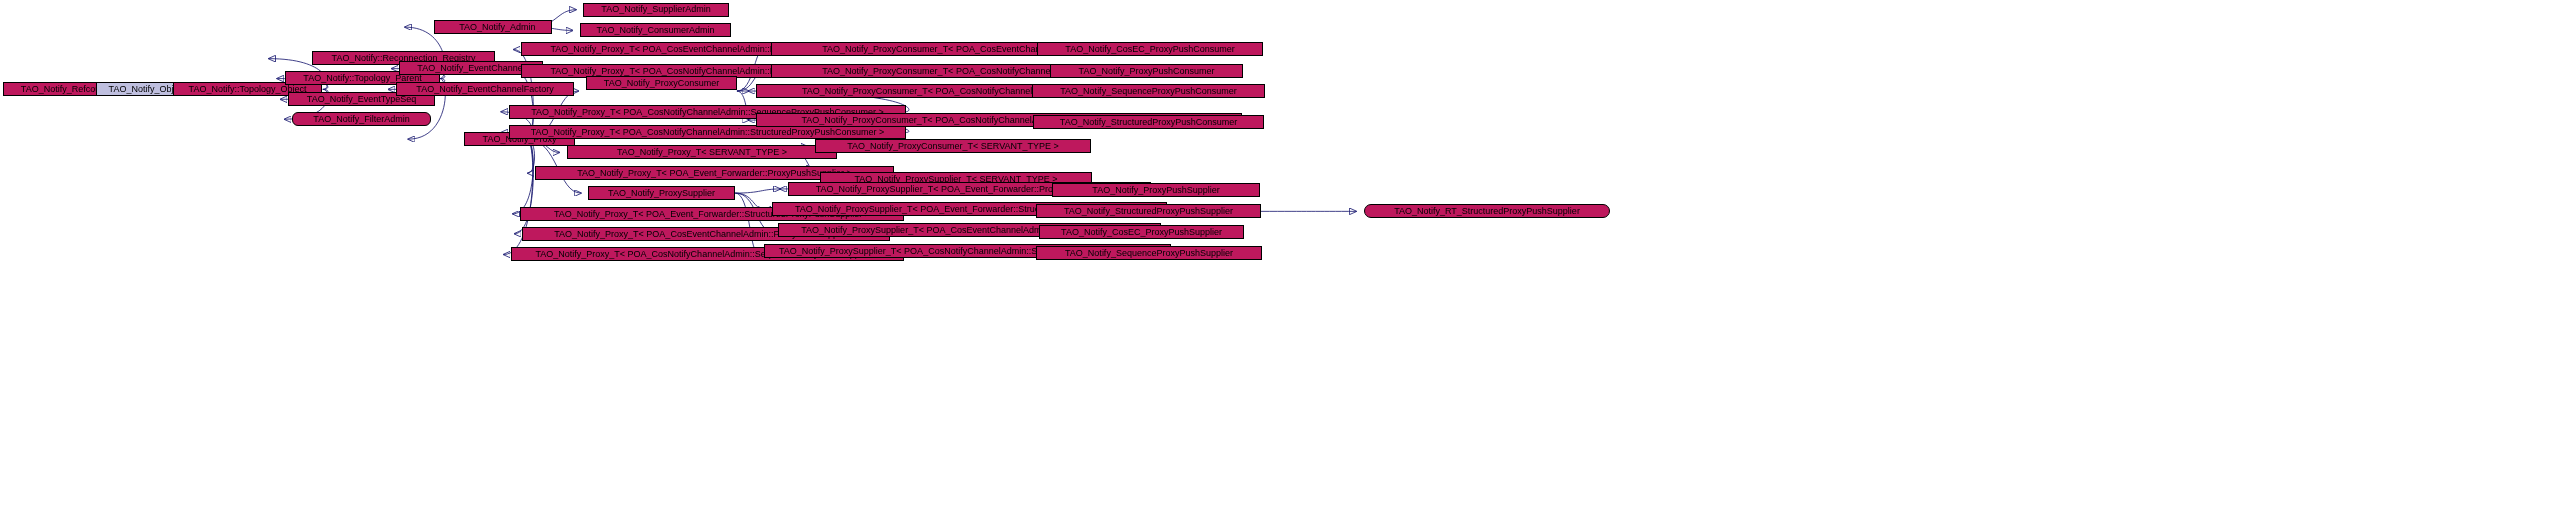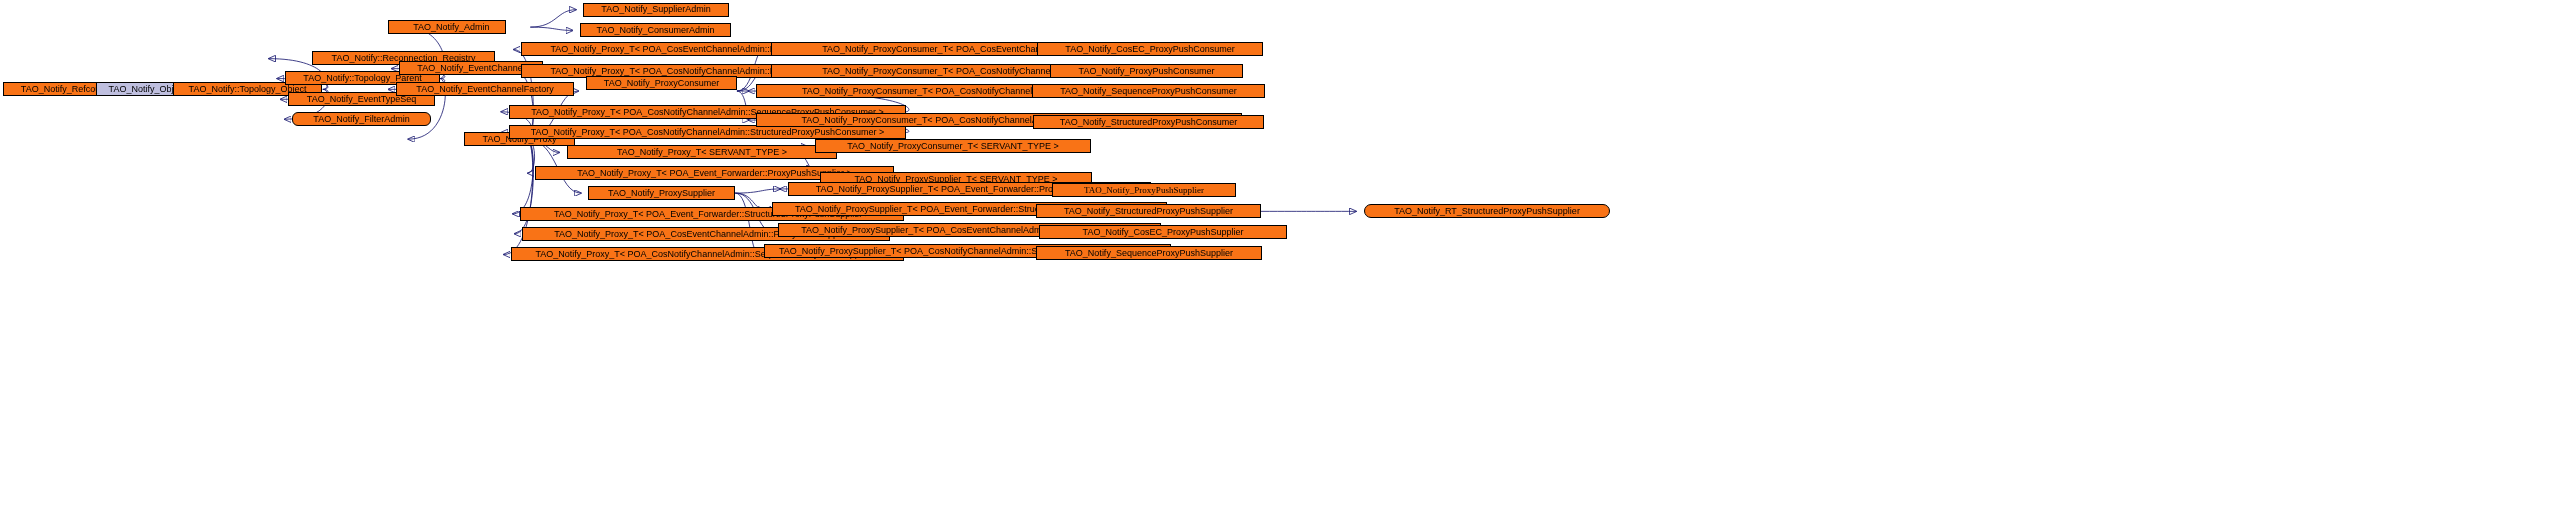--- a/index.html
+++ b/index.html
@@ -22,21 +22,21 @@
     left: 0;
     top: 0;
     width: 2576px;
     height: 514px;
     pointer-events: none;
   }
   .node {
     position: absolute;
     box-sizing: border-box;
     border: 0.8px solid #000000;
-    background: #f97316;
+    background: #be185d;
     color: #000000;
     font-size: 9px;
     line-height: 1;
     white-space: nowrap;
     display: flex;
     align-items: center;
     justify-content: center;
     padding: 0 3.3px;
     height: 14px;
     font-family: "Liberation Sans", sans-serif;
@@ -107,21 +107,21 @@
       <path d="M1519,254.5 C1581,254.5 1581,254.5 1634,254.5" fill="none" stroke="#191970" stroke-width="1" marker-end="url(#ah)"></path>
     </svg>
   <div id="nodes">
       <div class="node" style="left: 3.3px; top: 82px; width: 139px;">TAO_Notify_Refcountable</div>
       <div class="node filled" style="left: 96px; top: 82px; width: 102px;">TAO_Notify_Object</div>
       <div class="node" style="left: 173px; top: 82px; width: 149px;">TAO_Notify::Topology_Object</div>
       <div class="node" style="left: 276px; top: 51px; width: 183px; margin-left: 36px;">TAO_Notify::Reconnection_Registry</div>
       <div class="node" style="left: 285px; top: 71px; width: 155px;">TAO_Notify::Topology_Parent</div>
       <div class="node" style="left: 288px; top: 92px; width: 147px;">TAO_Notify_EventTypeSeq</div>
       <div class="node" style="left: 292px; top: 112px; width: 139px; border-radius: 6px;">TAO_Notify_FilterAdmin</div>
-      <div class="node" style="left: 388px; top: 20px; width: 118px; padding-left: 12px;">TAO_Notify_Admin</div>
+      <div class="node" style="left: 434px; top: 20px; width: 118px; padding-left: 12px;">TAO_Notify_Admin</div>
       <div class="node" style="left: 399px; top: 61px; width: 144px;">TAO_Notify_EventChannel</div>
       <div class="node" style="left: 396px; top: 82px; width: 178px;">TAO_Notify_EventChannelFactory</div>
       <div class="node" style="left: 436px; top: 132px; width: 111px; margin-left: 28px;">TAO_Notify_Proxy</div>
       <div class="node" style="left: 583px; top: 2.5px; width: 146px;">TAO_Notify_SupplierAdmin</div>
       <div class="node" style="left: 580px; top: 23px; width: 151px;">TAO_Notify_ConsumerAdmin</div>
       <div class="node" style="left: 521px; top: 42px; width: 371px;">TAO_Notify_Proxy_T&lt; POA_CosEventChannelAdmin::ProxyPushConsumer &gt;</div>
       <div class="node" style="left: 521px; top: 64px; width: 371px;">TAO_Notify_Proxy_T&lt; POA_CosNotifyChannelAdmin::ProxyPushConsumer &gt;</div>
       <div class="node" style="left: 586px; top: 76px; width: 151px;">TAO_Notify_ProxyConsumer</div>
       <div class="node" style="left: 509px; top: 105px; width: 397px;">TAO_Notify_Proxy_T&lt; POA_CosNotifyChannelAdmin::SequenceProxyPushConsumer &gt;</div>
       <div class="node" style="left: 509px; top: 125px; width: 397px;">TAO_Notify_Proxy_T&lt; POA_CosNotifyChannelAdmin::StructuredProxyPushConsumer &gt;</div>
@@ -138,20 +138,20 @@
       <div class="node" style="left: 815px; top: 139px; width: 276px;">TAO_Notify_ProxyConsumer_T&lt; SERVANT_TYPE &gt;</div>
       <div class="node" style="left: 820px; top: 172px; width: 272px;">TAO_Notify_ProxySupplier_T&lt; SERVANT_TYPE &gt;</div>
       <div class="node" style="left: 788px; top: 182px; width: 363px;">TAO_Notify_ProxySupplier_T&lt; POA_Event_Forwarder::ProxyPushSupplier &gt;</div>
       <div class="node" style="left: 772px; top: 202px; width: 395px;">TAO_Notify_ProxySupplier_T&lt; POA_Event_Forwarder::StructuredProxyPushSupplier &gt;</div>
       <div class="node" style="left: 778px; top: 223px; width: 383px;">TAO_Notify_ProxySupplier_T&lt; POA_CosEventChannelAdmin::ProxyPushSupplier &gt;</div>
       <div class="node" style="left: 764px; top: 244px; width: 407px;">TAO_Notify_ProxySupplier_T&lt; POA_CosNotifyChannelAdmin::SequenceProxyPushSupplier &gt;</div>
       <div class="node" style="left: 1037px; top: 42px; width: 226px;">TAO_Notify_CosEC_ProxyPushConsumer</div>
       <div class="node" style="left: 1050px; top: 64px; width: 193px;">TAO_Notify_ProxyPushConsumer</div>
       <div class="node" style="left: 1032px; top: 84px; width: 233px;">TAO_Notify_SequenceProxyPushConsumer</div>
       <div class="node" style="left: 1033px; top: 115px; width: 231px;">TAO_Notify_StructuredProxyPushConsumer</div>
-      <div class="node" style="left: 1052px; top: 183px; width: 184px; font-family: Liberation Serif, serif;">TAO_Notify_ProxyPushSupplier</div>
+      <div class="node" style="left: 1052px; top: 183px; width: 208px;">TAO_Notify_ProxyPushSupplier</div>
       <div class="node" style="left: 1036px; top: 204px; width: 225px;">TAO_Notify_StructuredProxyPushSupplier</div>
-      <div class="node" style="left: 1039px; top: 225px; width: 248px;">TAO_Notify_CosEC_ProxyPushSupplier</div>
+      <div class="node" style="left: 1039px; top: 225px; width: 205px;">TAO_Notify_CosEC_ProxyPushSupplier</div>
       <div class="node" style="left: 1036px; top: 246px; width: 226px;">TAO_Notify_SequenceProxyPushSupplier</div>
       <div class="node" style="left: 1364px; top: 204px; width: 246px; border-radius: 7px;">TAO_Notify_RT_StructuredProxyPushSupplier</div>
     </div>
 </div>
 
 
 </body></html>

